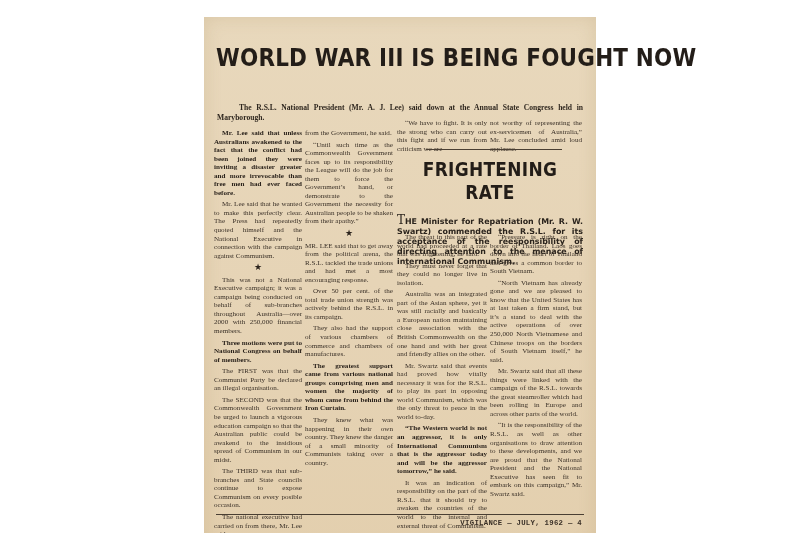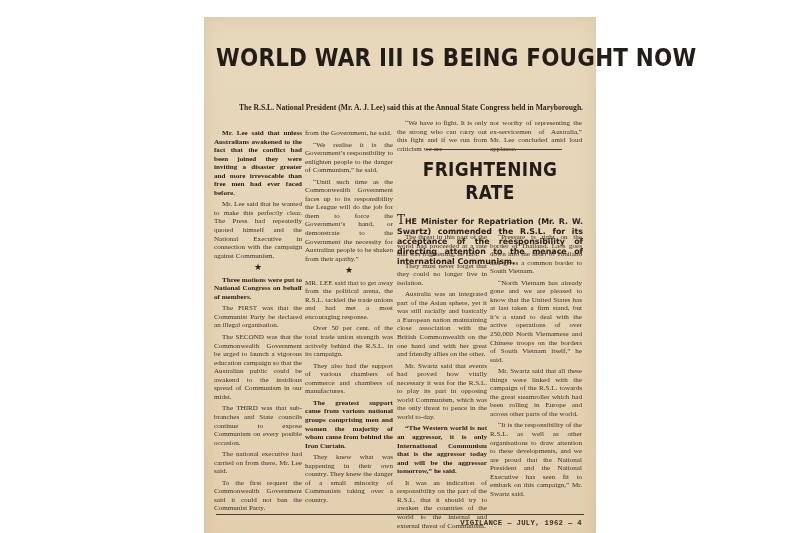--- a/index.html
+++ b/index.html
@@ -34,38 +34,38 @@
   .rule-bottom{position:absolute;left:12px;top:497px;width:368px;height:1px;background:#4a3f33;}
   .footer{position:absolute;right:14px;top:502px;font-family:Liberation Mono, monospace;font-weight:bold;font-size:7.3px;color:#3a3027;letter-spacing:0.3px;margin-left:12px;}
 </style>
 </head>
 <body>
 
 <div class="paper">
   <div class="headline">WORLD WAR III IS BEING FOUGHT NOW</div>
 
 
-  <div class="intro">The R.S.L. National President (Mr. A. J. Lee) said this at the Annual State Congress held in Maryborough.</div>
+  <div class="intro">The R.S.L. National President (Mr. A. J. Lee) said down at the Annual State Congress held in Maryborough.</div>
 
   <div class="col col1">
     <p class="b">Mr. Lee said that unless Australians awakened to the fact that the conflict had been joined they were inviting a disaster greater and more irrevocable than free men had ever faced before.</p>
     <p>Mr. Lee said that he wanted to make this perfectly clear. The Press had repeatedly quoted himself and the National Executive in connection with the campaign against Communism.</p>
     <div class="star">★</div>
+    <p>This was not a National Executive campaign; it was a campaign being conducted on behalf of sub-branches throughout Australia—over 2000 with 250,000 financial members.</p>
     <p class="b">Three motions were put to National Congress on behalf of members.</p>
     <p>The FIRST was that the Communist Party be declared an illegal organisation.</p>
     <p>The SECOND was that the Commonwealth Government be urged to launch a vigorous education campaign so that the Australian public could be awakend to the insidious spread of Communism in our midst.</p>
     <p>The THIRD was that sub-branches and State councils continue to expose Communism on every posible occasion.</p>
     <p>The national executive had carried on from there, Mr. Lee said.</p>
     <p>To the first request the Commonwealth Government said it could not ban the Communist Party.</p>
 
   </div>
 
   <div class="col col2">
     <p style="text-indent:0">from the Government, he said.</p>
-    <p>“We realise it is the Government’s responsibility to enlighten people to the danger of Communism,” he said.</p>
     <p>“Until such time as the Commonwealth Government faces up to its responsibility the League will do the job for them to force the Government’s hand, or demonstrate to the Government the necessity for Australian people to be shaken from their apathy.”</p>
     <div class="star">★</div>
     <p style="text-indent:0">MR. LEE said that to get away from the political arena, the R.S.L. tackled the trade unions and had met a most encouraging response.</p>
     <p>Over 50 per cent. of the total trade union strength was actively behind the R.S.L. in its campaign.</p>
     <p>They also had the support of various chambers of commerce and chambers of manufactures.</p>
     <p class="b">The greatest support came from various national groups comprising men and women the majority of whom came from behind the Iron Curtain.</p>
     <p>They knew what was happening in their own country. They knew the danger of a small minority of Communists taking over a country.</p>
   </div>
 
   <div class="col col3">

